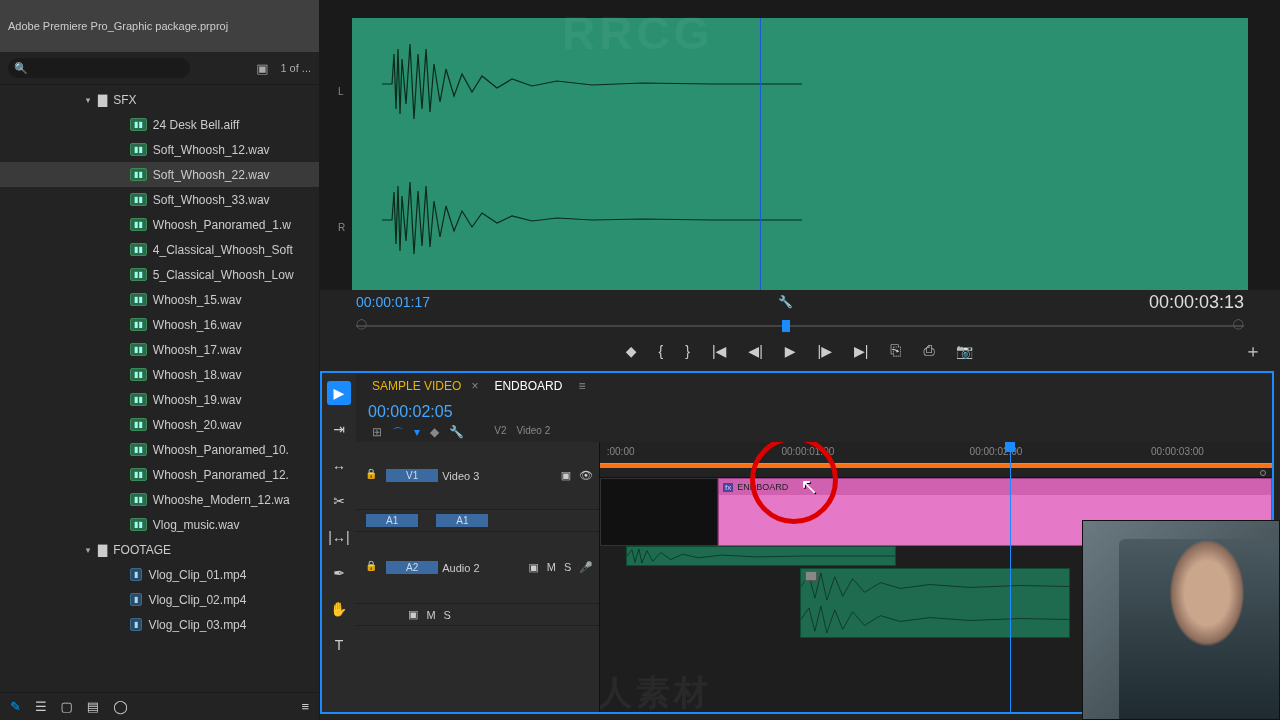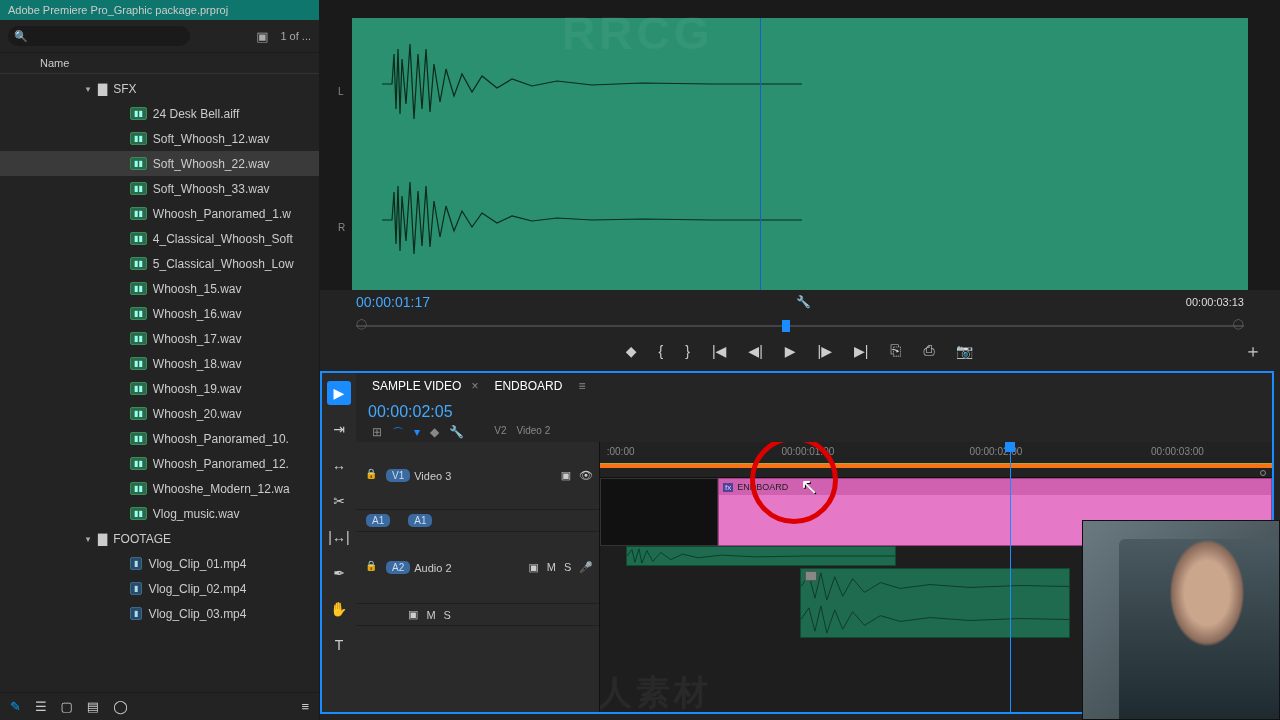--- a/index.html
+++ b/index.html
@@ -2,21 +2,21 @@
 <html><head>
 <meta charset="utf-8">
 <style>
 * { margin: 0; padding: 0; box-sizing: border-box; font-family: 'Segoe UI', Arial, sans-serif; }
 body { background: #232323; color: #ccc; font-size: 12px; width: 1280px; height: 720px; overflow: hidden; position: relative; }
 
 .app { display: flex; width: 100%; height: 100%; }
 
 
 .project-panel { width: 320px; background: #232323; border-right: 1px solid #1a1a1a; display: flex; flex-direction: column; }
-.project-tab { padding: 4px 8px; font-size: 11px; color: #ccc; background: #0f766e; }
+.project-tab { padding: 20px 8px; font-size: 11px; color: #ccc; background: #404040; }
 .search-row { display: flex; align-items: center; padding: 6px 8px; gap: 6px; border-bottom: 1px solid #1a1a1a; }
 .search-input { flex: 1; background: #1a1a1a; border: none; color: #ccc; padding: 4px 18px 4px 22px; border-radius: 10px; font-size: 11px; }
 .search-wrap { position: relative; flex: 1; }
 .search-icon { position: absolute; left: 6px; top: 4px; color: #888; font-size: 11px; }
 .bin-icon { color: #aaa; font-size: 13px; }
 .sel-count { font-size: 11px; color: #aaa; margin-left: 6px; white-space: nowrap; }
 .name-header { padding: 4px 8px 4px 40px; font-size: 11px; color: #ccc; border-bottom: 1px solid #333; }
 .tree { flex: 1; overflow: auto; padding: 2px 0; }
 .tree-row { display: flex; align-items: center; padding: 3px 4px 3px 12px; font-size: 12px; color: #ccc; cursor: default; height: 25px; }
 .tree-row.selected { background: #3a3a3a; }
@@ -38,54 +38,54 @@
 .wave-channel { position: absolute; left: 0; right: 0; height: 50%; }
 .wave-channel.top { top: 0; }
 .wave-channel.bot { top: 50%; }
 .wave-label { position: absolute; left: -14px; top: 50%; color: #888; font-size: 10px; }
 .wave-svg { position: absolute; left: 30px; top: 8px; width: 420px; height: 120px; }
 .playhead-src { position: absolute; top: 18px; bottom: 0; width: 1px; background: #1b5cd4; left: 440px; }
 
 
 .src-tc-bar { height: 24px; display: flex; align-items: center; padding: 0 36px; background: #232323; }
 .tc { color: #44a8ff; font-variant-numeric: tabular-nums; font-size: 14px; }
-.tc-right { margin-left: auto; color: #ddd; font-size: 11px; }
+.tc-right { margin-left: auto; color: #ddd; font-size: 18px; }
 .slider-row { height: 16px; position: relative; margin: 4px 36px 0; }
 .slider-track { position: absolute; left: 0; right: 0; top: 7px; height: 2px; background: #444; }
 .slider-thumb { position: absolute; top: 2px; width: 8px; height: 12px; background: #1b8cff; left: 48%; }
 
 .transport { display: flex; justify-content: center; gap: 22px; padding: 8px 0 10px; align-items: center; position: relative; }
 .transport .btn { color: #ccc; font-size: 14px; cursor: pointer; }
 .add-btn { position: absolute; right: 18px; color: #ccc; font-size: 18px; }
 
 
 .timeline-panel { flex: 1; border: 2px solid #1b8cff; margin: 2px 6px 6px 0; background: #252525; display: flex; position: relative; }
 .tl-tools { width: 34px; background: #2a2a2a; display: flex; flex-direction: column; align-items: center; padding-top: 8px; gap: 12px; }
 .tl-tools .tool { color: #ccc; font-size: 14px; width: 24px; height: 24px; display: flex; align-items: center; justify-content: center; cursor: pointer; }
 .tl-tools .tool.active { background: #1b8cff; color: #fff; border-radius: 3px; }
 
 .tl-main { flex: 1; display: flex; flex-direction: column; }
 .tl-tabs { display: flex; align-items: center; gap: 12px; padding: 4px 12px; font-size: 12px; }
-.tl-tab { color: #ffffff; padding: 2px 4px; }
+.tl-tab { color: #eab308; padding: 2px 4px; }
 .tl-tab.active { color: #fff; }
 .tl-close { color: #888; margin-left: -6px; }
 .tl-header { display: flex; padding: 4px 12px; align-items: flex-end; gap: 10px; }
 .tl-tc { color: #44a8ff; font-size: 16px; font-variant-numeric: tabular-nums; }
 .tl-mode-icons { display: flex; gap: 10px; margin-left: 4px; }
 .tl-mode-icons span { color: #888; font-size: 12px; }
 .tl-mode-icons .on { color: #1b8cff; }
 
 .tl-body { flex: 1; display: flex; position: relative; }
 .tl-track-headers { width: 244px; background: #2a2a2a; border-right: 1px solid #111; }
 .tl-track-row { display: flex; align-items: center; border-bottom: 1px solid #1f1f1f; padding: 2px 6px; font-size: 11px; color: #ccc; }
 .tl-track-row.v { height: 68px; }
 .tl-track-row.a { height: 72px; }
 .tl-track-row.slim { height: 22px; }
 .track-toggle { width: 20px; height: 16px; font-size: 10px; text-align: center; color: #aaa; }
-.track-badge { background: #3a6aa0; color: #cde; padding: 1px 6px; border-radius: 5px; font-size: 10px; margin: 0 4px; }
+.track-badge { background: #3a6aa0; color: #cde; padding: 1px 20px; border-radius: 0; font-size: 10px; margin: 0 4px; }
 .track-name { flex: 1; color: #ccc; }
 .track-opts { display: flex; gap: 8px; font-size: 11px; }
 
 .tl-track-area { flex: 1; position: relative; background: #1e1e1e; overflow: hidden; }
 .ruler { height: 26px; background: #222; border-bottom: 4px solid #f97316; position: relative; }
 .ruler-tick { position: absolute; top: 4px; color: #888; font-size: 10px; }
 .ruler-thinline { position: absolute; bottom: 0; left: 0; right: 0; height: 1px; background: #b5a642; }
 .tl-scroll { height: 10px; position: relative; background: #222; border-bottom: 1px solid #111; }
 .scroll-dot { position: absolute; right: 6px; top: 2px; width: 6px; height: 6px; border: 1px solid #888; border-radius: 50%; }
 
@@ -116,21 +116,20 @@
   <div class="project-panel">
     <div class="project-tab">Adobe Premiere Pro_Graphic package.prproj</div>
     <div class="search-row">
       <div class="search-wrap">
         <span class="search-icon">🔍</span>
         <input class="search-input" placeholder="" style="">
       </div>
       <span class="bin-icon">▣</span>
       <span class="sel-count">1 of ...</span>
     </div>
-    <div class="name-header">Name</div>
     <div class="tree" id="tree">
         <div class="tree-row">
           <span class="indent" style="width:70px"></span>
           <span class="disclosure">▾</span>
           <span class="folder-ic">▇</span>
           <span>SFX</span>
         </div>
         <div class="tree-row">
           <span class="indent" style="width:118px"></span>
           <span class="av-badge">▮▮</span>

